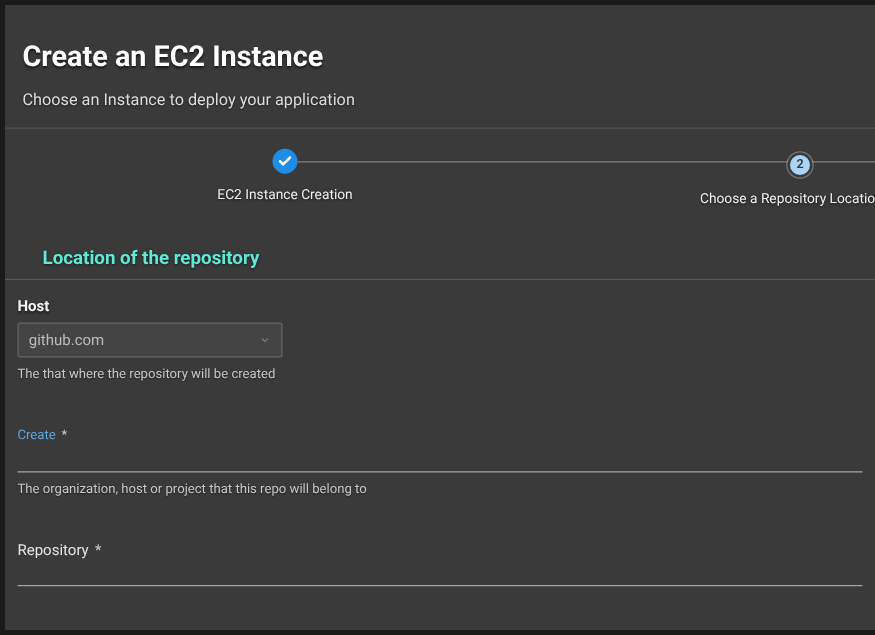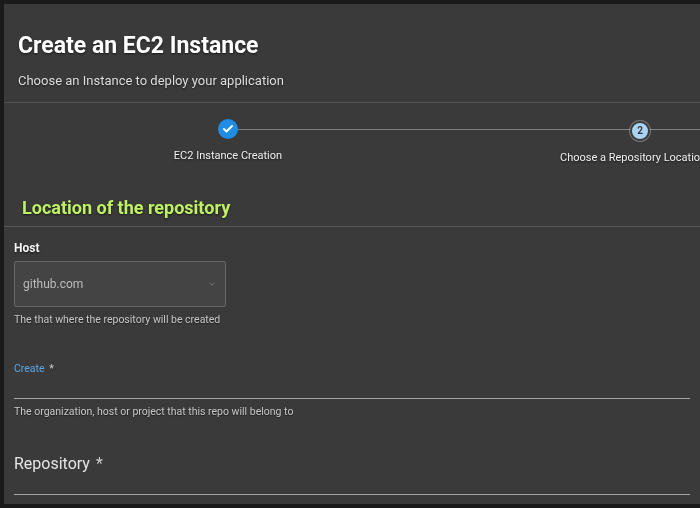--- a/index.html
+++ b/index.html
@@ -82,49 +82,49 @@
   .step-label {
     margin-top: 10px;
     color: #f0f0f0;
     font-size: 11px;
     text-shadow: 0 1px 2px rgba(0,0,0,0.6);
     white-space: nowrap;
   }
   .step2 .step-label { text-align: right; }
   .check-icon svg { width: 12px; height: 12px; display: block; }
   .section-h {
-    color: #bef264;
-    font-size: 18px;
+    color: #5eead4;
+    font-size: 15px;
     font-weight: 700;
     text-shadow: 0 1px 2px rgba(0,0,0,0.6);
-    padding: 18px 14px 8px 18px;
+    padding: 18px 14px 8px 30px;
     border-bottom: 1px solid rgba(255,255,255,0.15);
   }
   .field-block { padding: 14px 10px 0 10px; }
   .field-label {
     color: #f5f5f5;
     font-size: 12px;
     font-weight: 700;
     text-shadow: 0 1px 2px rgba(0,0,0,0.6);
     margin-bottom: 6px;
   }
   .field-label-small {
     color: #5aa6e6;
     font-size: 10.5px;
     margin-bottom: 4px;
   }
   .field-label-plain {
     color: #e5e5e5;
-    font-size: 16px;
+    font-size: 12px;
     margin-bottom: 2px;
   }
   .req { color: #ccc; margin-left: 2px; }
   .select-box {
     width: 212px;
-    height: 46px;
+    height: 28px;
     background: #444;
     border: 1px solid #666;
     border-radius: 2px;
     display: flex;
     align-items: center;
     justify-content: space-between;
     padding: 0 8px;
     color: #bbb;
     font-size: 12px;
     cursor: pointer;

